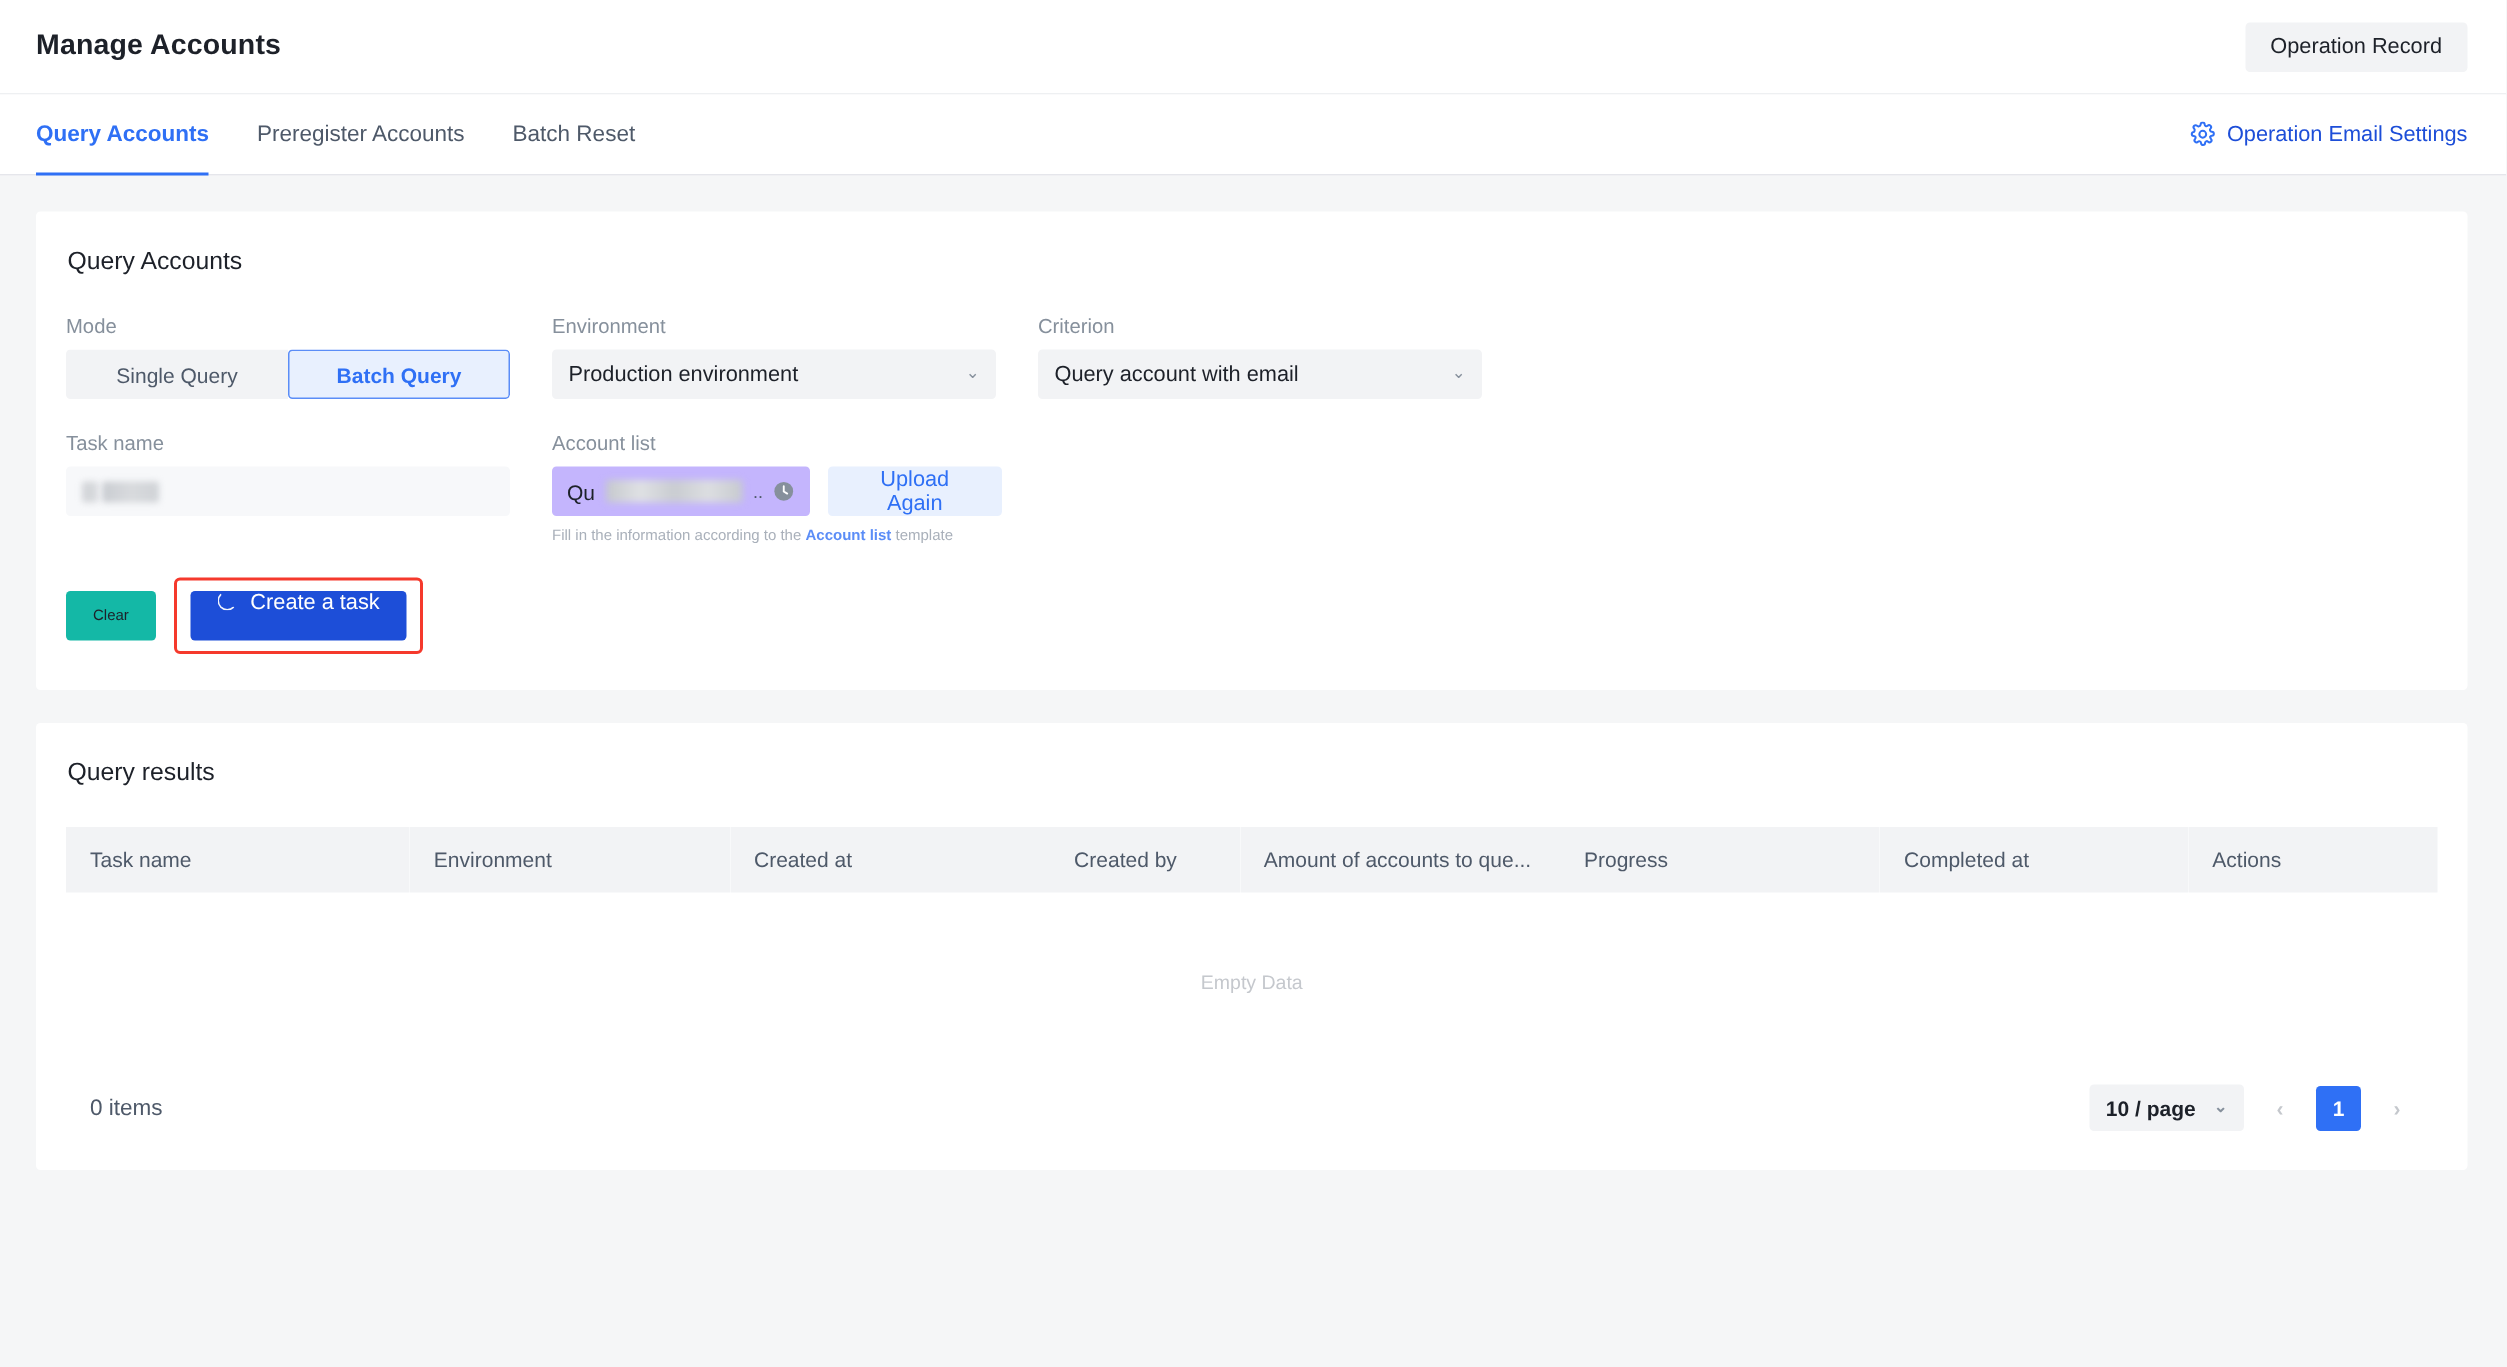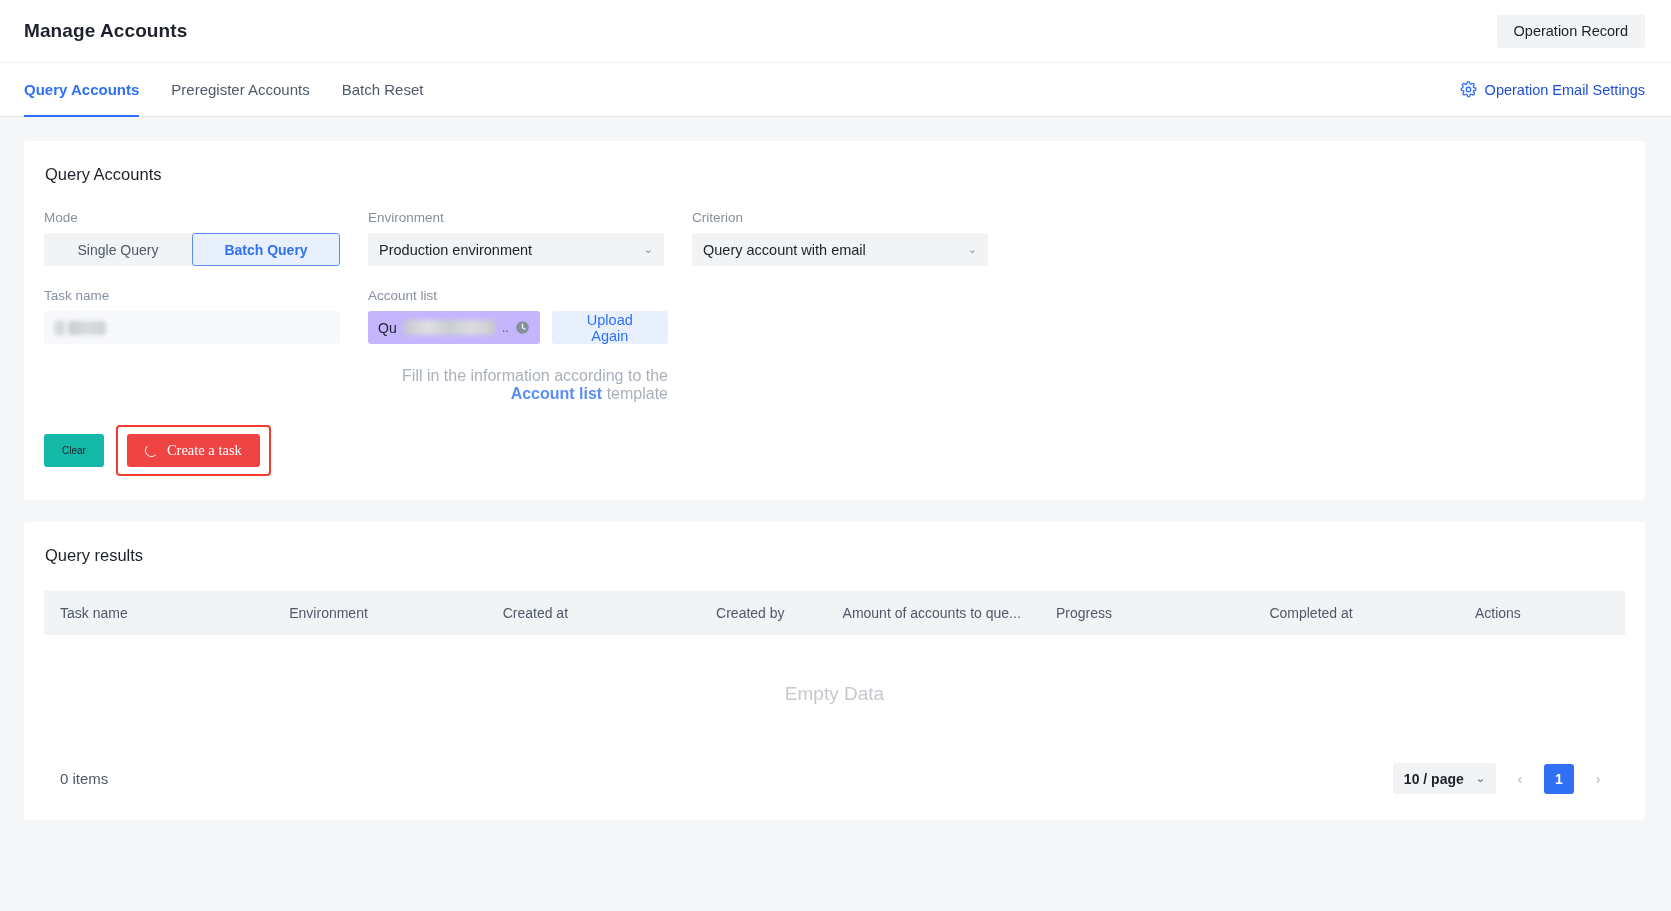--- a/index.html
+++ b/index.html
@@ -196,24 +196,23 @@
     background: #e8f0fe;
     color: #2f70f5;
     border: none;
     border-radius: 3px;
     padding: 0 16px;
     font-size: 14.5px;
     font-family: "Liberation Sans", sans-serif;
     cursor: pointer;
   }
   .help-text {
-    margin-top: 23px;
-    font-size: 16px;
+    margin-top: 8px;
+    font-size: 10px;
     color: #a9b0ba;
-    text-align: right;
   }
   .help-link { color: #5b8df7; font-weight: bold; cursor: pointer; }
 
   
   .actions-row {
     display: flex;
     align-items: center;
     margin-top: 20px;
     gap: 0;
   }
@@ -230,29 +229,29 @@
   }
   .highlight-box {
     border: 2.5px solid #f5392c;
     border-radius: 4px;
     padding: 7px 9px;
     margin-left: 12px;
     display: inline-flex;
   }
   .create-task-btn {
     height: 33px;
-    background: #ef4444;
+    background: #1d4ed8;
     color: #ffffff;
     border: none;
     border-radius: 3px;
     padding: 0 18px;
     font-size: 14.5px;
-    font-family: Liberation Serif, serif;
+    font-family: Liberation Sans, sans-serif;
     display: inline-flex;
-    align-items: center;
+    align-items: flex-start;
     gap: 9px;
     cursor: default;
   }
   .spinner {
     width: 13px; height: 13px;
     border: 1.8px solid rgba(255,255,255,.95);
     border-top-color: transparent;
     border-right-color: transparent;
     border-radius: 50%;
     display: block;
@@ -271,21 +270,21 @@
     padding: 0 16px;
     white-space: nowrap;
     overflow: hidden;
     text-overflow: ellipsis;
   }
   .empty-data {
     height: 118px;
     display: flex;
     align-items: center;
     justify-content: center;
-    font-size: 19px;
+    font-size: 13px;
     color: #c5c8cd;
   }
   .table-footer {
     display: flex;
     align-items: center;
     justify-content: space-between;
     padding: 10px 16px 6px 16px;
   }
   .items-count { font-size: 15px; color: #4e5969; }
   .pager { display: flex; align-items: center; gap: 13px; font-weight: bold; }

